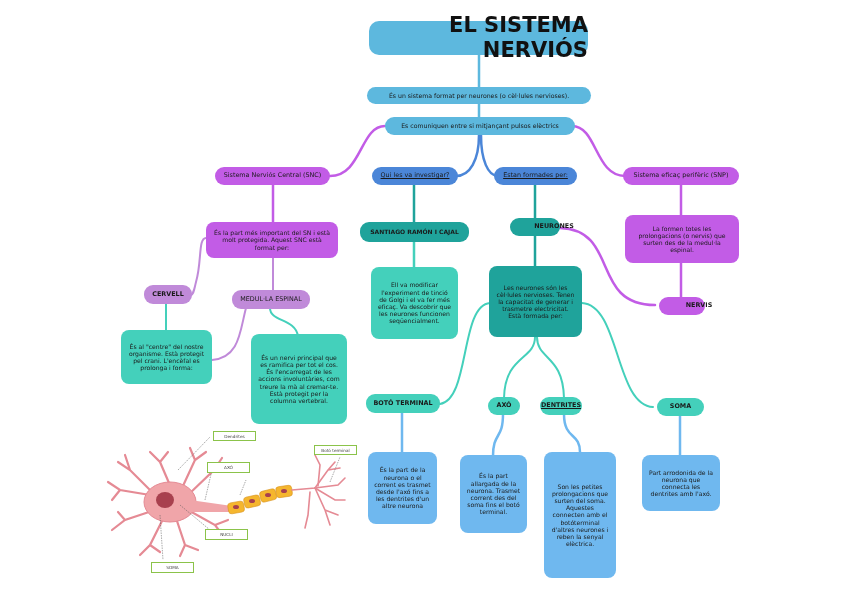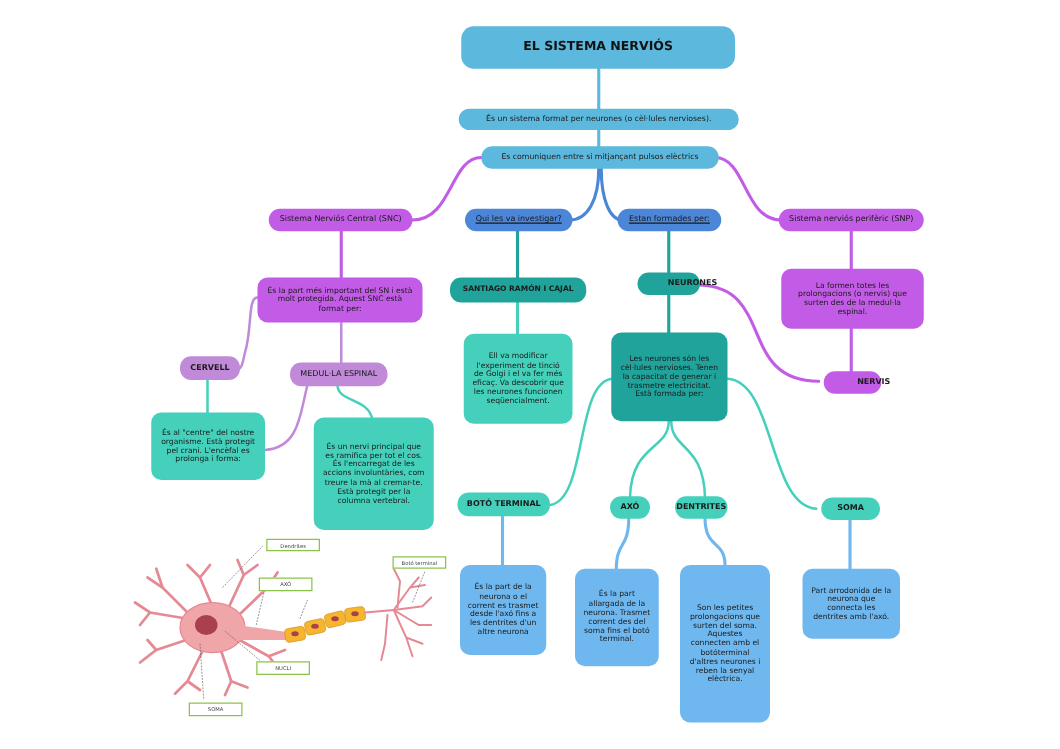--- a/index.html
+++ b/index.html
@@ -12,21 +12,21 @@
   .box { border-radius:8px; font-size:6.1px; padding:4px 6px; }
   .bold { font-weight:bold; }
   .blue-title { background:#5db8de; }
   .blue-mid { background:#5db8de; }
   .royal { background:#4b86d8;text-decoration:underline; }
   .purple { background:#c25ce6; }
   .lilac { background:#c08ad9; }
   .teal-dark { background:#1fa39b; }
   .teal-light { background:#44d0bb; }
   .sky { background:#6fb8ef; }
-  #title { font-size:10px; font-weight:bold; border-radius:10px; color:#111;text-align:right; }
+  #title { font-size:21px; font-weight:bold; border-radius:10px; color:#111;text-align:right; }
   .nlabel { position:absolute; background:#fff; border:1px solid #8bc34a; font-size:4.2px;
             color:#444; display:flex; align-items:center; justify-content:center; box-sizing:border-box; }
 </style>
 </head>
 <body>
 
 <svg id="links" viewBox="0 0 848 599">
   <g fill="none" stroke-linecap="round">
 
     <path d="M479 55 V88" stroke="#5db8de" stroke-width="2.5"></path>
@@ -126,29 +126,29 @@
 <div class="node pill royal" style="left:372px;top:167px;width:86px;height:18px;">Qui les va investigar?</div>
 <div class="node pill teal-dark bold" style="left:360px;top:222px;width:109px;height:20px;font-size:6px;">SANTIAGO RAMÓN I CAJAL</div>
 <div class="node box teal-light" style="left:371px;top:267px;width:87px;height:72px;">Ell va modificar l'experiment de tinció de Golgi i el va fer més eficaç. Va descobrir que les neurones funcionen seqüencialment.</div>
 
 <div class="node pill royal" style="left:494px;top:167px;width:83px;height:18px;">Estan formades per:</div>
 <div class="node pill teal-dark bold" style="left:510px;top:218px;width:50px;height:18px;padding-left:44px;">NEURONES</div>
 <div class="node box teal-dark" style="left:489px;top:266px;width:93px;height:71px;">Les neurones són les cèl·lules nervioses. Tenen la capacitat de generar i trasmetre electricitat. Està formada per:</div>
 
 <div class="node pill teal-light bold" style="left:366px;top:394px;width:74px;height:19px;">BOTÓ TERMINAL</div>
 <div class="node pill teal-light bold" style="left:488px;top:397px;width:32px;height:18px;">AXÓ</div>
-<div class="node pill teal-light bold" style="left:540px;top:397px;width:42px;height:18px;">DENTRITES</div>
+<div class="node pill teal-light bold" style="left:540px;top:397px;width:42px;height:18px;text-decoration:underline;">DENTRITES</div>
 <div class="node pill teal-light bold" style="left:657px;top:398px;width:47px;height:18px;">SOMA</div>
 
 <div class="node box sky" style="left:368px;top:452px;width:69px;height:72px;">És la part de la neurona o el corrent es trasmet desde l'axó fins a les dentrites d'un altre neurona</div>
 <div class="node box sky" style="left:460px;top:455px;width:67px;height:78px;">És la part allargada de la neurona. Trasmet corrent des del soma fins el botó terminal.</div>
 <div class="node box sky" style="left:544px;top:452px;width:72px;height:126px;">Son les petites prolongacions que surten del soma. Aquestes connecten amb el botóterminal d'altres neurones i reben la senyal elèctrica.</div>
 <div class="node box sky" style="left:642px;top:455px;width:78px;height:56px;">Part arrodonida de la neurona que connecta les dentrites amb l'axó.</div>
 
-<div class="node pill purple" style="left:623px;top:167px;width:116px;height:18px;">Sistema nerviós perifèric (SNP)</div>
+<div class="node pill purple" style="left:623px;top:167px;width:116px;height:18px;">Sistema eficaç perifèric (SNP)</div>
 <div class="node box purple" style="left:625px;top:215px;width:114px;height:48px;">La formen totes les prolongacions (o nervis) que surten des de la medul·la espinal.</div>
 <div class="node pill purple bold" style="left:659px;top:297px;width:46px;height:18px;padding-left:40px;">NERVIS</div>
 
 <div class="nlabel" style="left:213px;top:431px;width:43px;height:10px;">Dendrites</div>
 <div class="nlabel" style="left:207px;top:462px;width:43px;height:11px;">AXÓ</div>
 <div class="nlabel" style="left:314px;top:445px;width:43px;height:10px;">Botó terminal</div>
 <div class="nlabel" style="left:205px;top:529px;width:43px;height:11px;">NUCLI</div>
 <div class="nlabel" style="left:151px;top:562px;width:43px;height:11px;">SOMA</div>
 
 </body></html>

